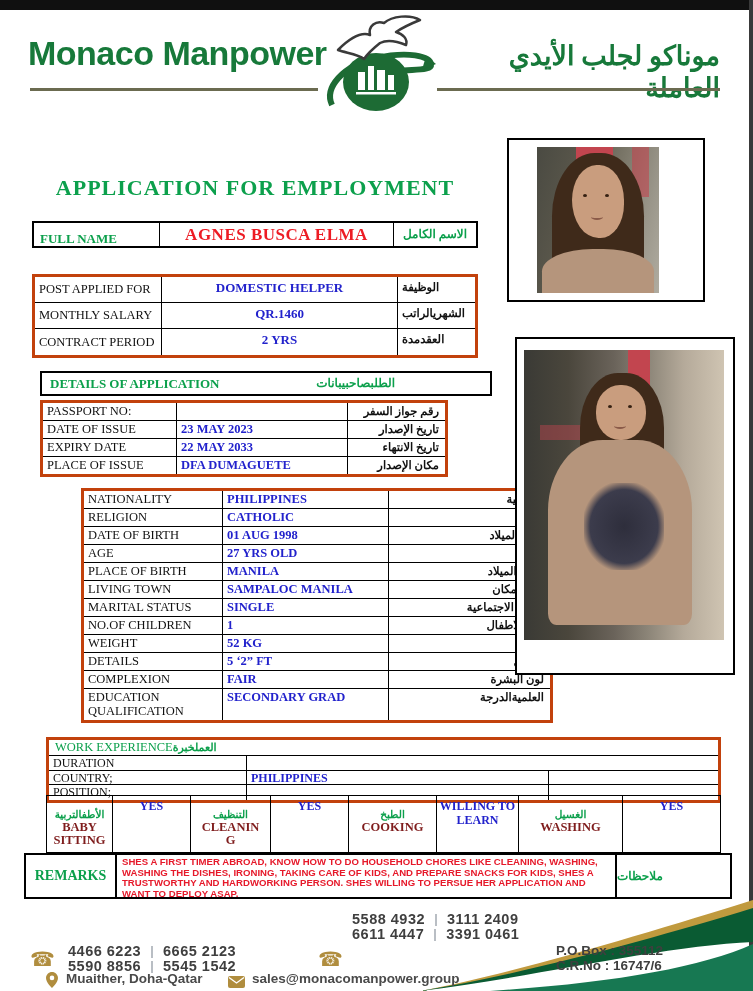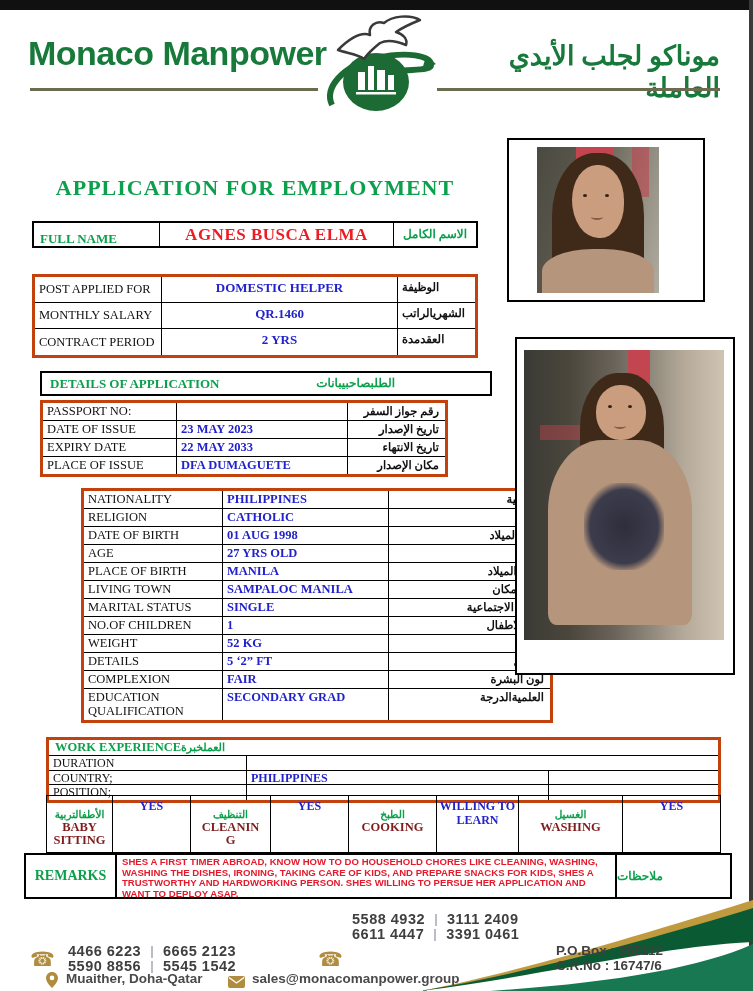--- a/index.html
+++ b/index.html
@@ -76,21 +76,21 @@
   .hair { position:absolute; background:#3f2a1a; }
   .face { position:absolute; background:#c99d7e; }
   .eye { position:absolute; width:4px; height:3px; background:#352012; border-radius:50%; }
   .smile { position:absolute; width:12px; height:6px; border-bottom:2px solid #8a5a48; border-radius:50%; }
   .shirt { position:absolute; background:#b5957c; }
   .graphic { position:absolute; background:radial-gradient(ellipse at center,#2e2e3c 0%,#3c3c4c 60%,transparent 75%); }
 
   
   .we { left:46px; top:737px; width:675px; }
   .we-head { height:16px; display:flex; align-items:center; border-bottom:1px solid #000; }
-  .we-head .en { color:#0ca04c; font-weight:bold; font-size:12.5px; padding-left:6px; }
+  .we-head .en { color:#0ca04c; font-weight:normal; font-size:12.5px; padding-left:6px; }
   .we-head .ar { color:#0ca04c; font-weight:bold; font-size:11px; direction:rtl; }
   .we .trow { height:14.5px; }
   .we .cl { width:198px; font-size:12px; line-height:12px; }
   .we .cv { width:302px; font-size:12px; line-height:12px; }
   .we .c3 { flex:1; }
 
   
   .skills { left:46px; top:795px; width:675px; height:58px; border:1px solid #000; display:flex; }
   .skill { border-right:1px solid #000; display:flex; flex-direction:column; align-items:center; overflow:hidden; }
   .skill:last-child { border-right:none; }

